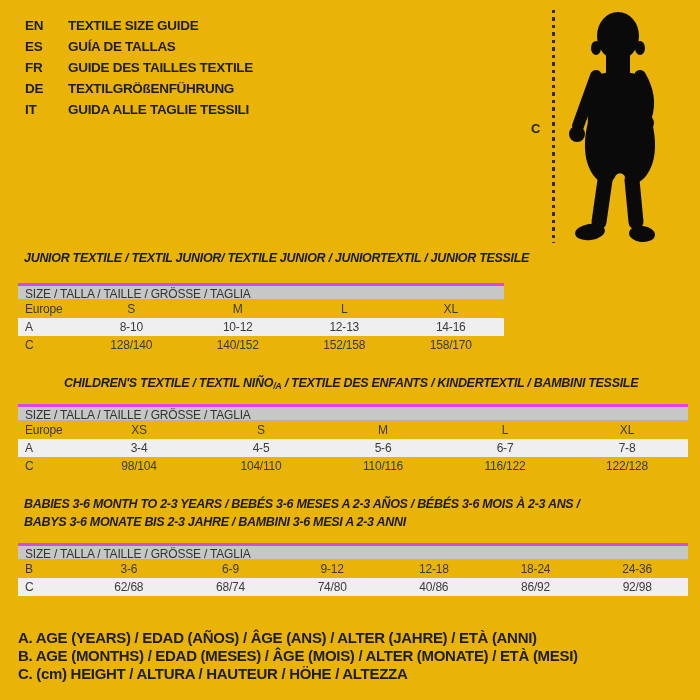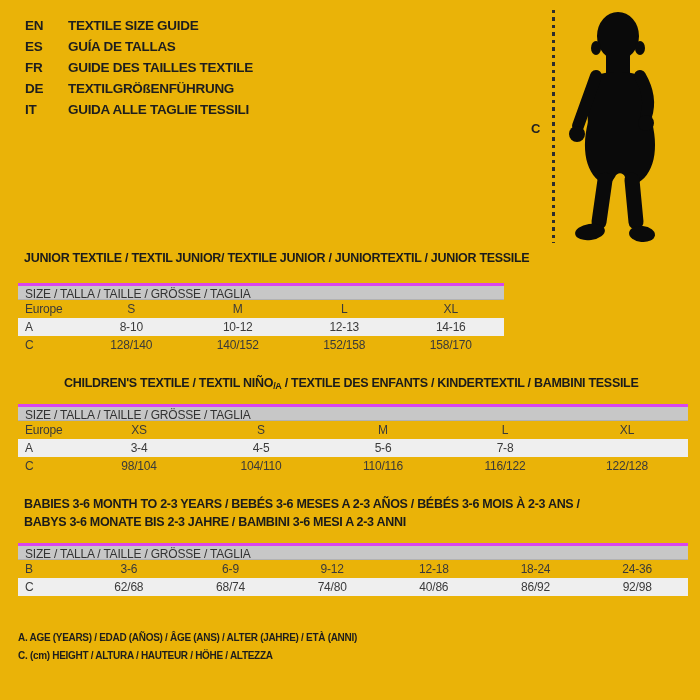--- a/index.html
+++ b/index.html
@@ -11,21 +11,21 @@
   .lang-row { display:flex; line-height:21px; font-weight:bold; font-size:13.5px; color:#1e1e1e; letter-spacing:-0.3px; }
   .lang-code { width:43px; }
 
   
   .measure-line { position:absolute; left:552px; top:10px; width:3px; height:233px;
     background:repeating-linear-gradient(to bottom,#2d2d2d 0 3.5px, transparent 3.5px 7.5px); }
   .measure-label { position:absolute; left:531px; top:121px; font-size:13px; font-weight:bold; color:#222; }
   .baby { position:absolute; left:565px; top:8px; width:100px; height:236px; }
 
   
-  .tbl-title { position:absolute; margin:0; font-size:12.5px; font-weight:bold; color:#1b1b1b; letter-spacing:-0.3px; white-space:nowrap; }
+  .tbl-title { position:absolute; margin:0; font-size:12.5px; font-weight:bold; color:#1b1b1b; letter-spacing:-0.3px; white-space:nowrap;font-style:italic; }
   #t1-title { left:24px; top:251px; }
   #t2-title { left:24px; top:376px;margin-left:40px; }
   #t3-title { left:24px; top:495px; line-height:18px; }
   .subscript { font-size:9px; vertical-align:-2px; }
 
   
   .tbl { position:absolute; left:18px; font-size:12px; color:#3a3a3a; letter-spacing:-0.2px; }
   #t1 { top:283px; width:486px; }
   #t2 { top:404px; width:670px; }
   #t3 { top:543px; width:670px; }
@@ -33,21 +33,21 @@
          height:17px; line-height:17px; padding-left:7px; color:#333; box-sizing:border-box; }
   .row { display:grid; height:18px; line-height:18px; }
   .cols4 .row { grid-template-columns:60px repeat(4,1fr); }
   .cols5 .row { grid-template-columns:60px repeat(5,1fr); }
   .cols6 .row { grid-template-columns:60px repeat(6,1fr); }
   .row .lab { padding-left:7px; text-align:left; }
   .row .cell { text-align:center; }
   .tbl .row:nth-child(3) { background:#efefef; }
 
   
-  .foot { position:absolute; left:18px; top:629px; font-weight:bold; font-size:10px; line-height:18px; color:#1d1d1d; letter-spacing:-0.3px; }
+  .foot { position:absolute; left:18px; top:629px; font-weight:bold; font-size:15px; line-height:18px; color:#1d1d1d; letter-spacing:-0.3px; }
 </style>
 </head>
 <body>
 
 <div class="canvas">
 
   <div class="lang-list">
     <div class="lang-row">
       <span class="lang-code">EN</span>
       <span class="lang-label">TEXTILE SIZE GUIDE</span>
@@ -126,20 +126,21 @@
       <span class="cell">S</span>
       <span class="cell">M</span>
       <span class="cell">L</span>
       <span class="cell">XL</span>
     </div>
     <div class="row">
       <span class="lab">A</span>
       <span class="cell">3-4</span>
       <span class="cell">4-5</span>
       <span class="cell">5-6</span>
+      <span class="cell">6-7</span>
       <span class="cell">7-8</span>
     </div>
     <div class="row">
       <span class="lab">C</span>
       <span class="cell">98/104</span>
       <span class="cell">104/110</span>
       <span class="cell">110/116</span>
       <span class="cell">116/122</span>
       <span class="cell">122/128</span>
     </div>
@@ -166,16 +167,17 @@
       <span class="cell">68/74</span>
       <span class="cell">74/80</span>
       <span class="cell">40/86</span>
       <span class="cell">86/92</span>
       <span class="cell">92/98</span>
     </div>
   </div>
 
   <div class="foot">
     <div>A. AGE (YEARS) / EDAD (AÑOS) / ÂGE (ANS) / ALTER (JAHRE) / ETÀ (ANNI)</div>
+    <div>B. AGE (MONTHS) / EDAD (MESES) / ÂGE (MOIS) / ALTER (MONATE) / ETÀ (MESI)</div>
     <div>C. (cm) HEIGHT / ALTURA / HAUTEUR / HÖHE / ALTEZZA</div>
   </div>
 
 </div>
 
 </body></html>

